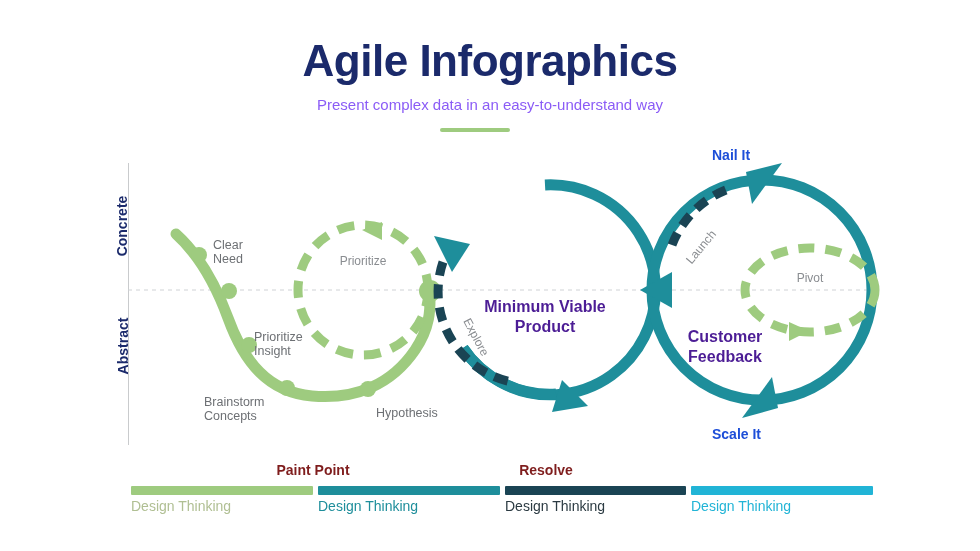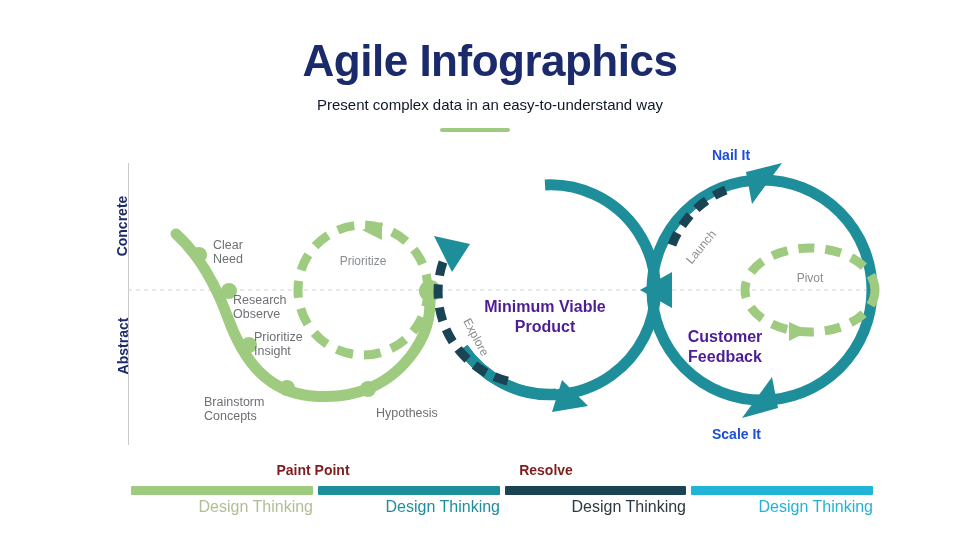--- a/index.html
+++ b/index.html
@@ -17,21 +17,21 @@
     position:absolute;left:0;top:38px;width:980px;
     text-align:center;
     font-size:44px;font-weight:bold;
     color:#1b2a6b;
     letter-spacing:-0.5px;
     line-height:1.05;
   }
   .subtitle{
     position:absolute;left:0;top:96px;width:980px;
     text-align:center;
-    font-size:15px;color:#0f172a;
+    font-size:15px;color:#8b5cf6;
     font-weight:normal;
   }
   .divider{
     position:absolute;left:440px;top:128px;
     width:70px;height:4px;border-radius:2px;
     background:#9ecb7f;
   }
 
   
   .axis-y{
@@ -76,21 +76,21 @@
   .legend-heading{
     position:absolute;top:462px;
     color:#7f1d1d;font-weight:bold;font-size:14px;
     text-align:center;white-space:nowrap;
   }
   .legend-bar{
     position:absolute;top:486px;height:9px;border-radius:1px;
   }
   .legend-caption{
     position:absolute;top:498px;
-    font-size:16px;text-align:right;white-space:nowrap;
+    font-size:14px;text-align:left;white-space:nowrap;
   }
 </style>
 </head>
 <body>
 
 <div class="stage">
 
   <div class="title">Agile Infographics</div>
   <div class="subtitle">Present complex data in an easy-to-understand way</div>
   <div class="divider"></div>
@@ -135,22 +135,20 @@
     <polygon points="640,290 672,272 672,308" fill="#1e8e9b"></polygon>
 
     <path d="M672,245 A97,97 0 0 1 731,188" fill="none" stroke="#1a4454" stroke-width="9" stroke-dasharray="13 9"></path>
 
     <ellipse cx="810" cy="290" rx="65" ry="42" fill="none" stroke="#9ecb7f" stroke-width="9" stroke-dasharray="16 11"></ellipse>
     <polygon points="789,322 809,331 789,341" fill="#9ecb7f"></polygon>
   </svg>
 
   <div class="node-label" style="left:213px;top:238px;width:80px;">Clear
 Need</div>
-  <div class="node-label" style="left:233px;top:293px;width:110px;">Research
-Observe</div>
   <div class="node-label" style="left:254px;top:330px;width:100px;">Prioritize
 Insight</div>
   <div class="node-label" style="left:204px;top:395px;width:110px;">Brainstorm
 Concepts</div>
   <div class="node-label" style="left:376px;top:406px;width:100px;">Hypothesis</div>
 
   <div class="soft-label" style="left:313px;top:254px;width:100px;">Prioritize</div>
   <div class="soft-label" style="left:770px;top:271px;width:80px;">Pivot</div>
 
   <div class="cycle-label" style="left:450px;top:297px;width:190px;">Minimum Viable

